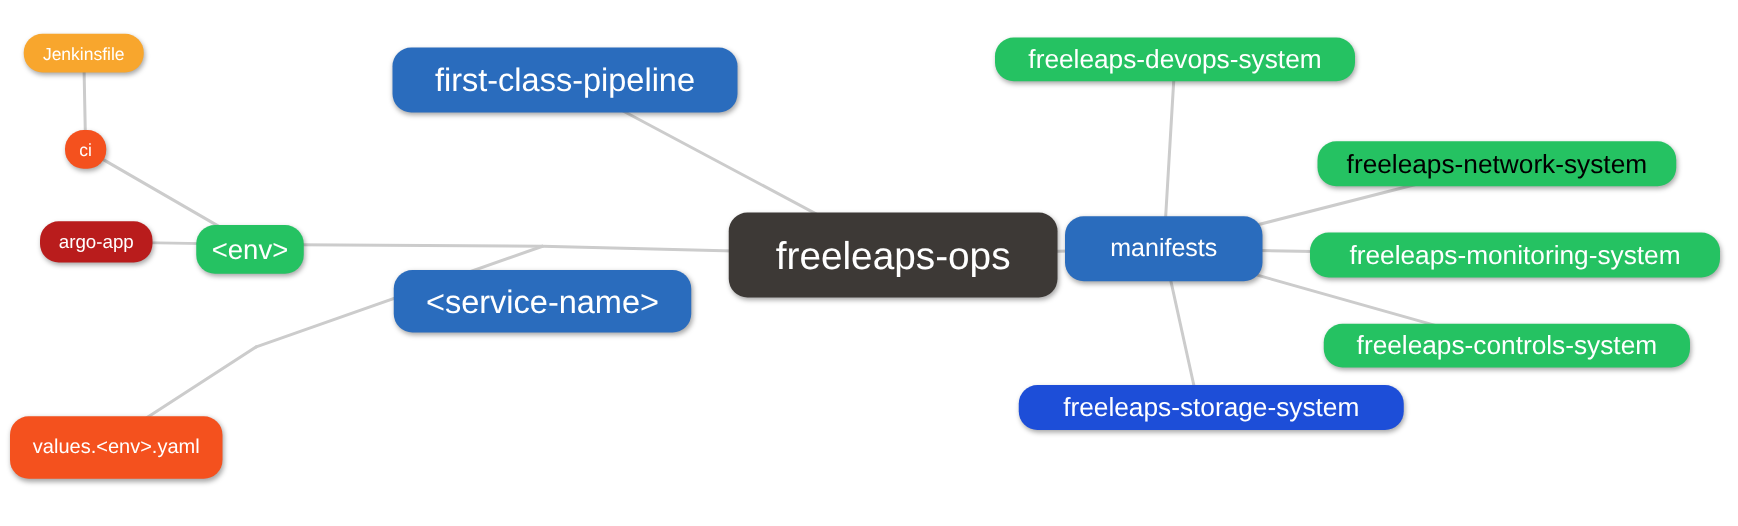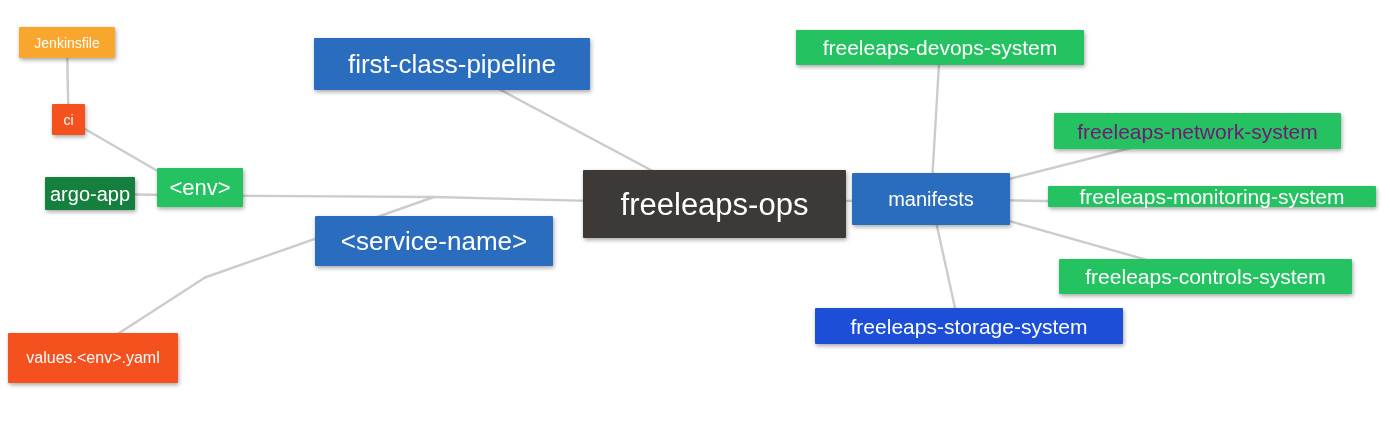--- a/index.html
+++ b/index.html
@@ -12,21 +12,21 @@
     position: absolute;
     left: 0; top: 0;
     width: 100%; height: 100%;
     pointer-events: none;
   }
   .node {
     position: absolute;
     display: flex;
     align-items: center;
     justify-content: center;
-    border-radius: 1px;
+    border-radius: 15px;
     box-shadow: 1px 2px 4px rgba(0,0,0,0.35);
     white-space: nowrap;
     cursor: pointer;
     line-height: 1;
     user-select: none;
   }
   .node span { display: block; }
 </style>
 </head>
 <body>
@@ -47,48 +47,48 @@
       <line x1="931" y1="199" x2="1212" y2="204" stroke="#cccccc" stroke-width="2.4" stroke-linecap="round"></line>
       <line x1="931" y1="199" x2="1205.5" y2="276.5" stroke="#cccccc" stroke-width="2.4" stroke-linecap="round"></line>
       <line x1="931" y1="199" x2="959" y2="326" stroke="#cccccc" stroke-width="2.4" stroke-linecap="round"></line>
     </svg>
 <div class="node" style="left: 19px; top: 27px; width: 96px; height: 31px; background: rgb(248, 166, 45); font-size: 14px; color: rgb(255, 255, 255);">
       <span>Jenkinsfile</span>
     </div>
     <div class="node" style="left: 52px; top: 104px; width: 33px; height: 31px; background: rgb(244, 81, 30); font-size: 14px; color: rgb(255, 255, 255);">
       <span>ci</span>
     </div>
-    <div class="node" style="left: 32px; top: 177px; width: 90px; height: 33px; background: #15803d; font-size: 20px; color: rgb(255, 255, 255); margin-left: 13px;">
+    <div class="node" style="left: 32px; top: 177px; width: 90px; height: 33px; background: #b91c1c; font-size: 15px; color: rgb(255, 255, 255);">
       <span>argo-app</span>
     </div>
-    <div class="node" style="left: 157px; top: 168px; width: 86px; height: 39px; background: rgb(37, 194, 98); font-size: 22px; color: rgb(255, 255, 255);">
+    <div class="node" style="left: 157px; top: 180px; width: 86px; height: 39px; background: rgb(37, 194, 98); font-size: 22px; color: rgb(255, 255, 255);">
       <span>&lt;env&gt;</span>
     </div>
     <div class="node" style="left: 8px; top: 333px; width: 170px; height: 50px; background: rgb(244, 81, 30); font-size: 16px; color: rgb(255, 255, 255);">
       <span>values.&lt;env&gt;.yaml</span>
     </div>
     <div class="node" style="left: 314px; top: 38px; width: 276px; height: 52px; background: rgb(42, 108, 189); font-size: 26px; color: rgb(255, 255, 255);">
       <span>first-class-pipeline</span>
     </div>
     <div class="node" style="left: 315px; top: 172px; width: 238px; height: 50px; background: rgb(42, 108, 189); font-size: 26px; color: rgb(255, 255, 255); margin-top: 44px;">
       <span>&lt;service-name&gt;</span>
     </div>
     <div class="node" style="left: 583px; top: 170px; width: 263px; height: 68px; background: rgb(61, 57, 54); font-size: 31px; color: rgb(255, 255, 255);">
       <span>freeleaps-ops</span>
     </div>
     <div class="node" style="left: 852px; top: 173px; width: 158px; height: 52px; background: rgb(42, 108, 189); font-size: 20px; color: rgb(255, 255, 255);">
       <span>manifests</span>
     </div>
     <div class="node" style="left: 796px; top: 30px; width: 288px; height: 35px; background: rgb(37, 194, 98); font-size: 21px; color: rgb(255, 255, 255);">
       <span>freeleaps-devops-system</span>
     </div>
-    <div class="node" style="left: 1054px; top: 113px; width: 287px; height: 36px; background: rgb(37, 194, 98); font-size: 21px; color: #701a75;">
+    <div class="node" style="left: 1054px; top: 113px; width: 287px; height: 36px; background: rgb(37, 194, 98); font-size: 21px; color: #000000;">
       <span>freeleaps-network-system</span>
     </div>
-    <div class="node" style="left: 1048px; top: 186px; width: 328px; height: 21px; background: rgb(37, 194, 98); font-size: 21px; color: rgb(255, 255, 255);">
+    <div class="node" style="left: 1048px; top: 186px; width: 328px; height: 36px; background: rgb(37, 194, 98); font-size: 21px; color: rgb(255, 255, 255);">
       <span>freeleaps-monitoring-system</span>
     </div>
     <div class="node" style="left: 1059px; top: 259px; width: 293px; height: 35px; background: rgb(37, 194, 98); font-size: 21px; color: rgb(255, 255, 255);">
       <span>freeleaps-controls-system</span>
     </div>
     <div class="node" style="left: 815px; top: 308px; width: 308px; height: 36px; background: #1d4ed8; font-size: 21px; color: rgb(255, 255, 255);">
       <span>freeleaps-storage-system</span>
     </div>
   </div>
 

